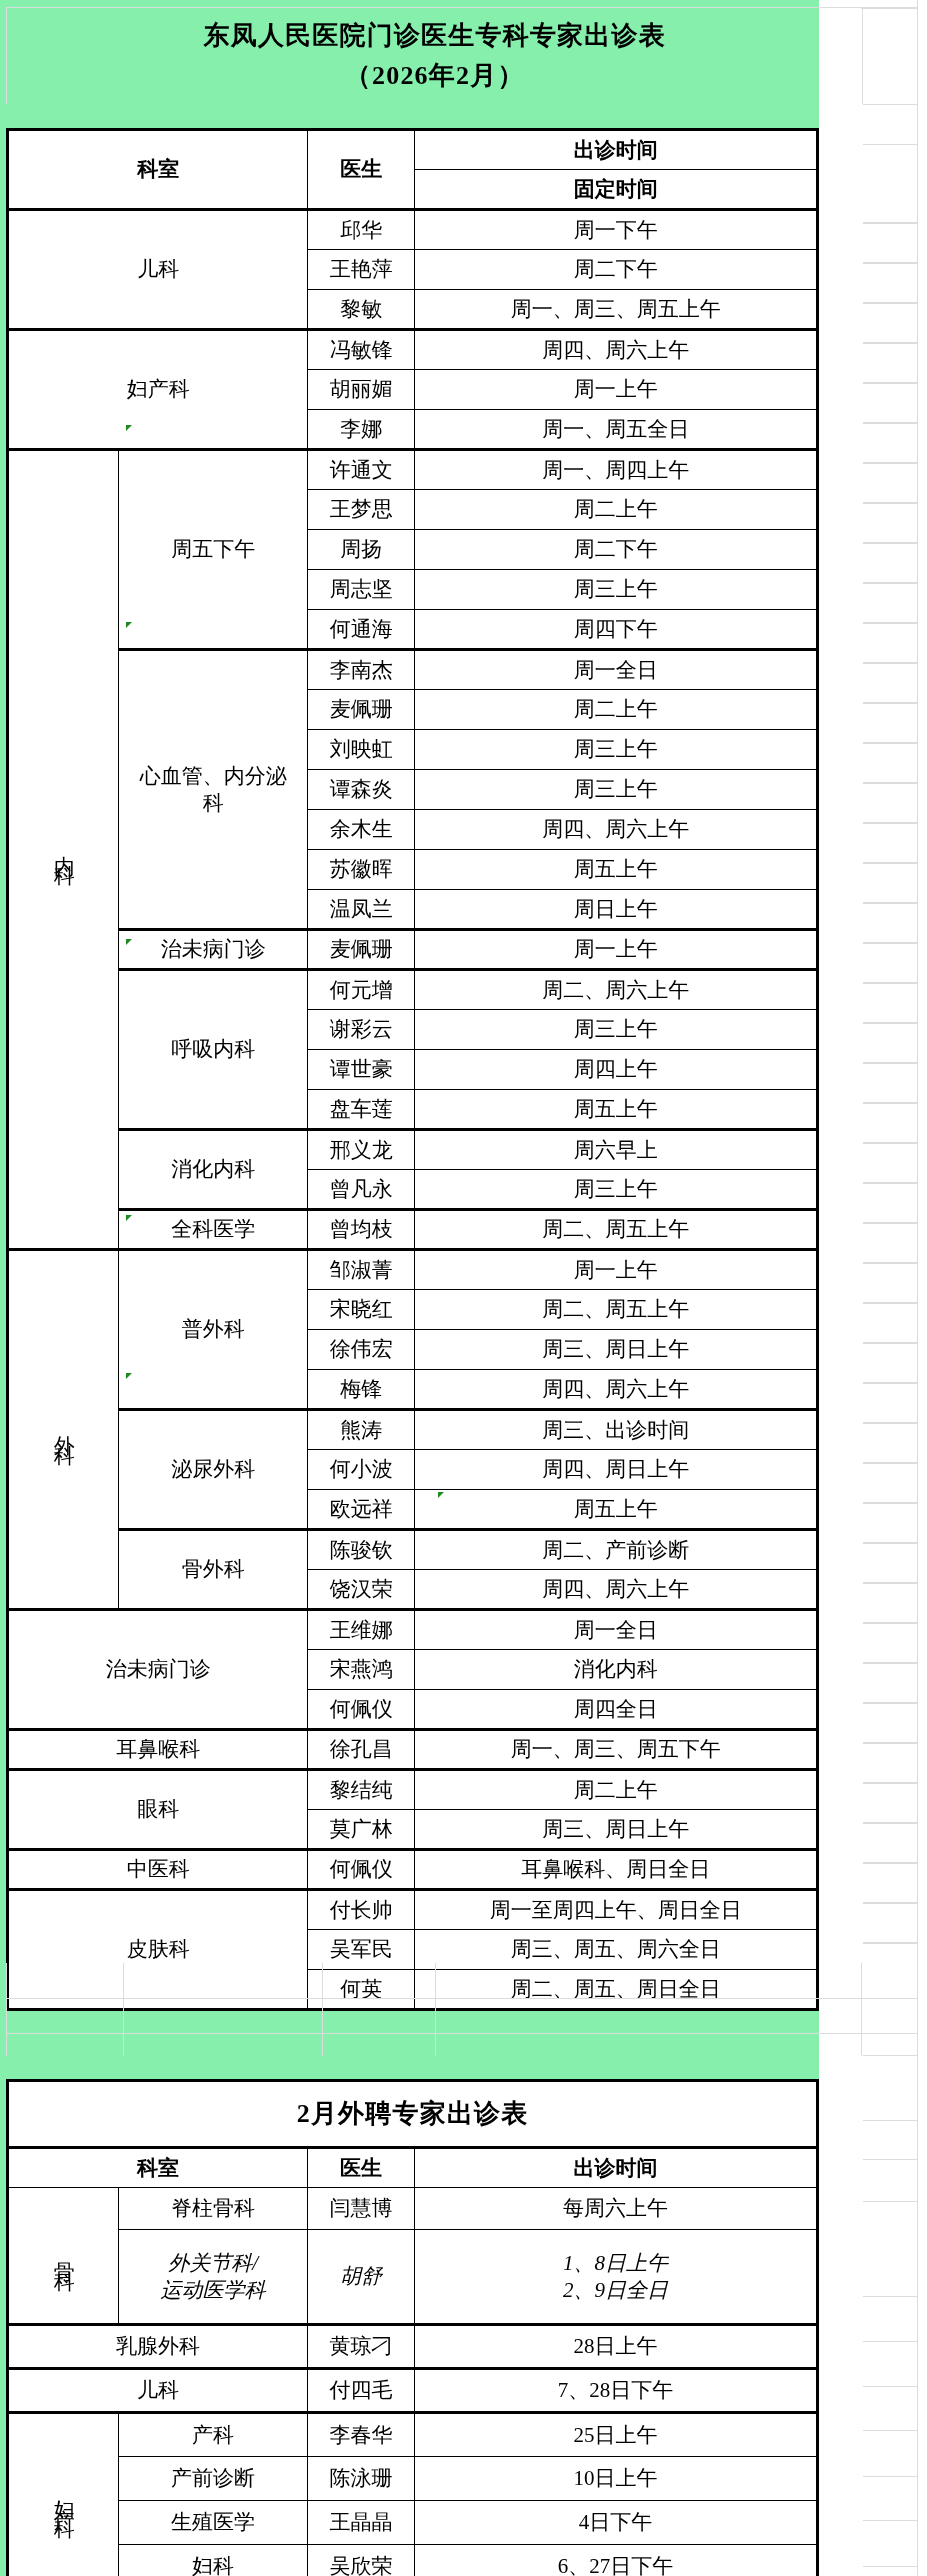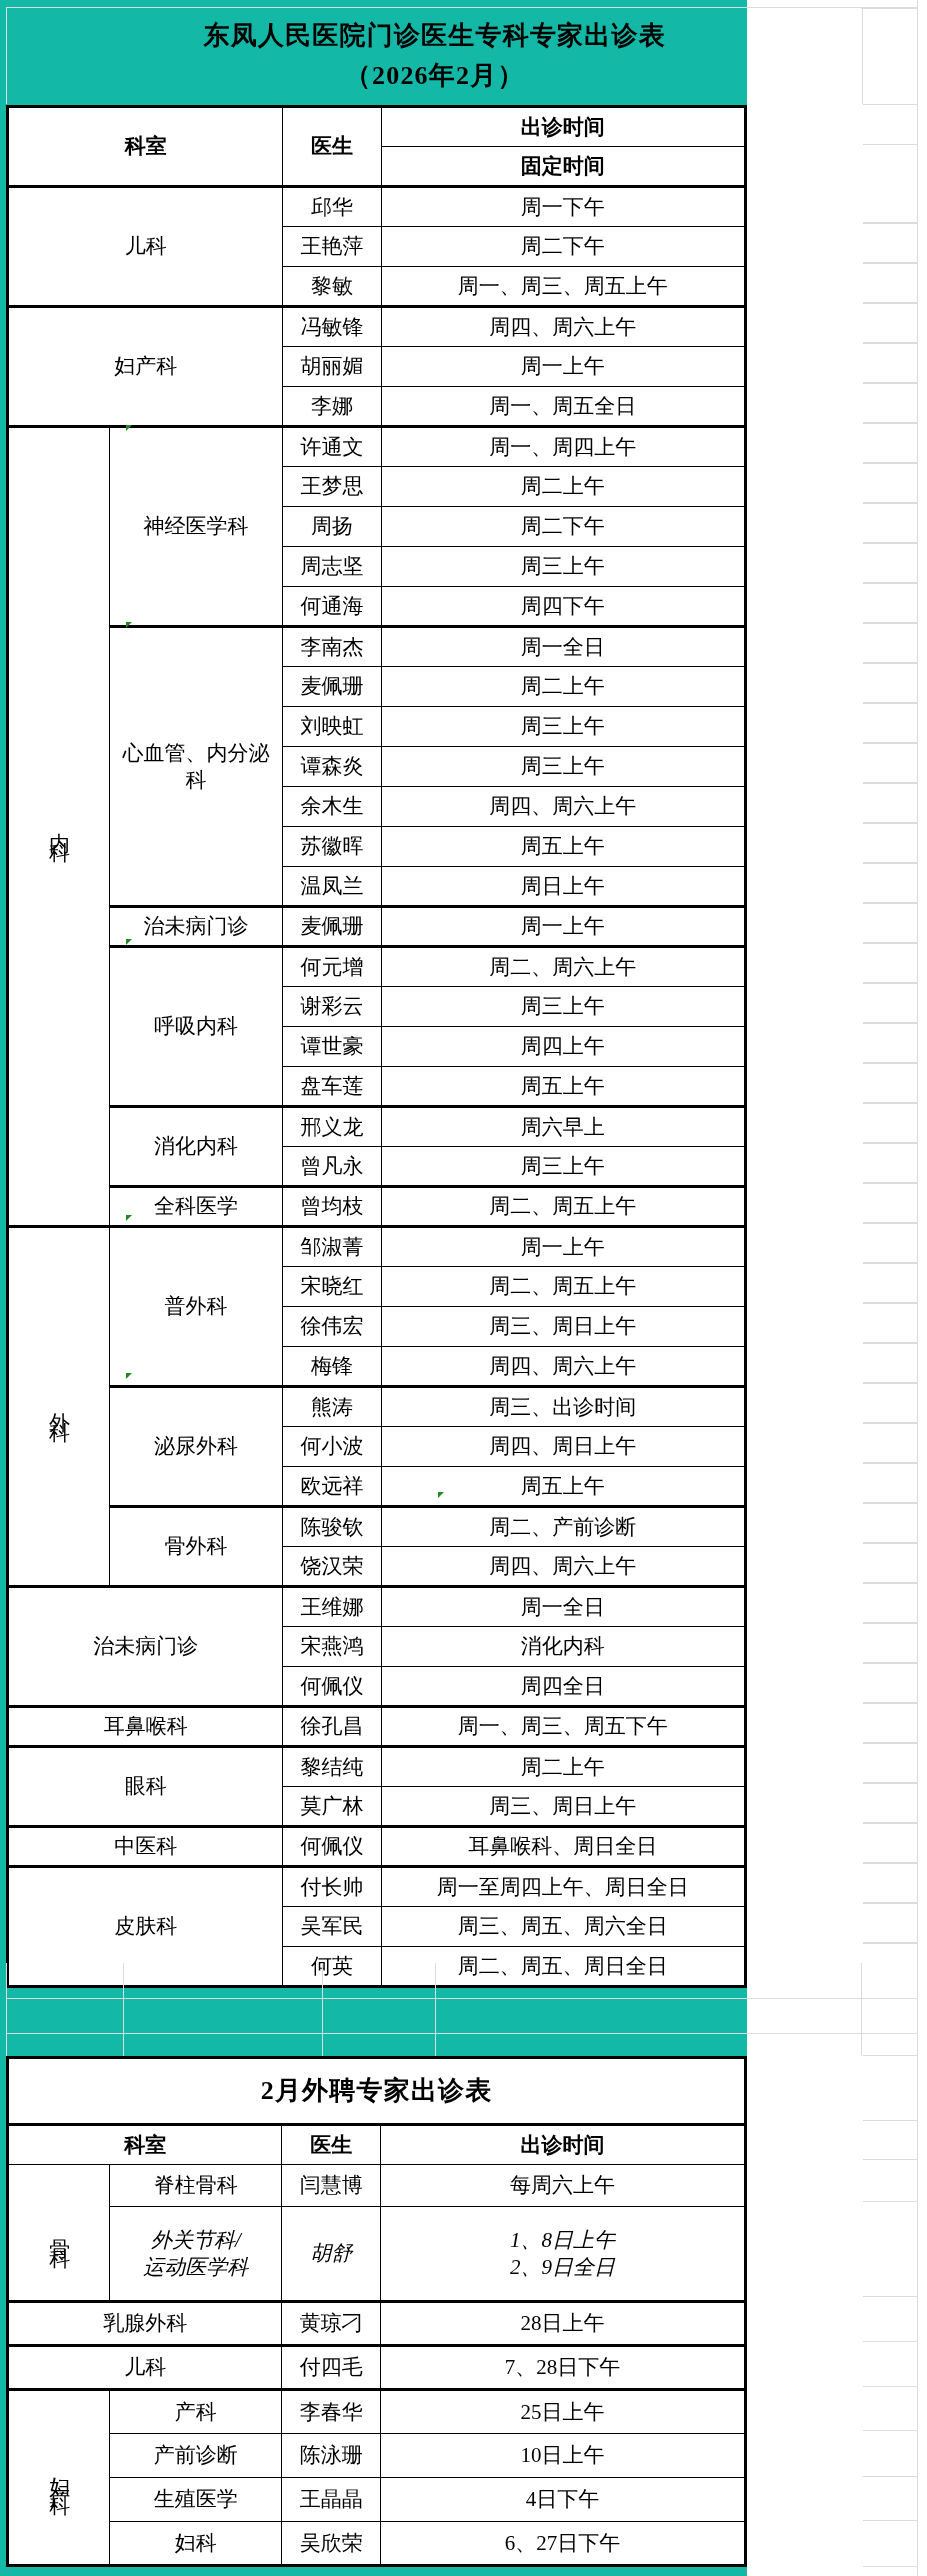--- a/index.html
+++ b/index.html
@@ -1,17 +1,17 @@
 <!DOCTYPE html>
 <html style="font-size:10px"><head>
 <meta charset="utf-8">
 <style>
   html,body{margin:0;padding:0;background:#fff;}
   #canvas{
-    position:relative;width:747px;height:2576px;background:#14b8a6;
+    position:relative;width:819px;height:2576px;background:#86efac;
     font-family:"Liberation Serif","DejaVu Serif",serif;color:#000;
   }
   
   .gl{position:absolute;background:#dcdcdc;}
   .gl.h{height:1.2px;}
   .gl.v{width:1.2px;}
   .strip-grad{
     position:absolute;left:863px;top:184px;width:54px;height:1781px;
     background:repeating-linear-gradient(180deg,transparent 0 38px,#dcdcdc 38px 40px);
   }
@@ -24,21 +24,21 @@
   }
   
   table{border-collapse:collapse;table-layout:fixed;position:absolute;left:6.2px;background:#fff;}
   #t1{top:105px;}
   #t2{top:2056px;}
   td,th{
     border:1.9px solid #000;text-align:center;vertical-align:middle;
     font-size:21px;font-weight:400;padding:0;line-height:1.25;overflow:hidden;
   }
   th{font-weight:700;}
-  table{border:3.1px solid #000;}
+  table{border:3.1px solid #000;margin-top:23px;}
   tr.g > td, td.bb5, tr.g > th, th.bb5{border-bottom-width:3.1px;}
   .hh{height:40px;}
   .r{height:40px;}
   .r68{height:42px;}
   .r154{height:95px;font-style:italic;}
   .r72{height:44px;}
   .t2title-cell{height:64px;font-size:26px;font-weight:700;letter-spacing:1.2px;border-bottom-width:3.1px;}
   .pre{white-space:pre-line;}
   .vert{
     writing-mode:vertical-rl;text-orientation:upright;letter-spacing:8.6px;
@@ -102,21 +102,21 @@
           <td>胡丽媚</td>
           <td>周一上午</td>
         </tr>
     <tr class="r g">
           <td>李娜</td>
           <td>周一、周五全日</td>
         </tr>
 
     <tr class="r">
       <td rowspan="20" class="bb5"><span class="vert">内科</span></td>
-      <td rowspan="5" class="bb5">神经医学科</td>
+      <td rowspan="5" class="bb5">周五下午</td>
       <td>许通文</td>
       <td>周一、周四上午</td>
     </tr>
     <tr class="r">
           <td>王梦思</td>
           <td>周二上午</td>
         </tr>
     <tr class="r">
           <td>周扬</td>
           <td>周二下午</td>

